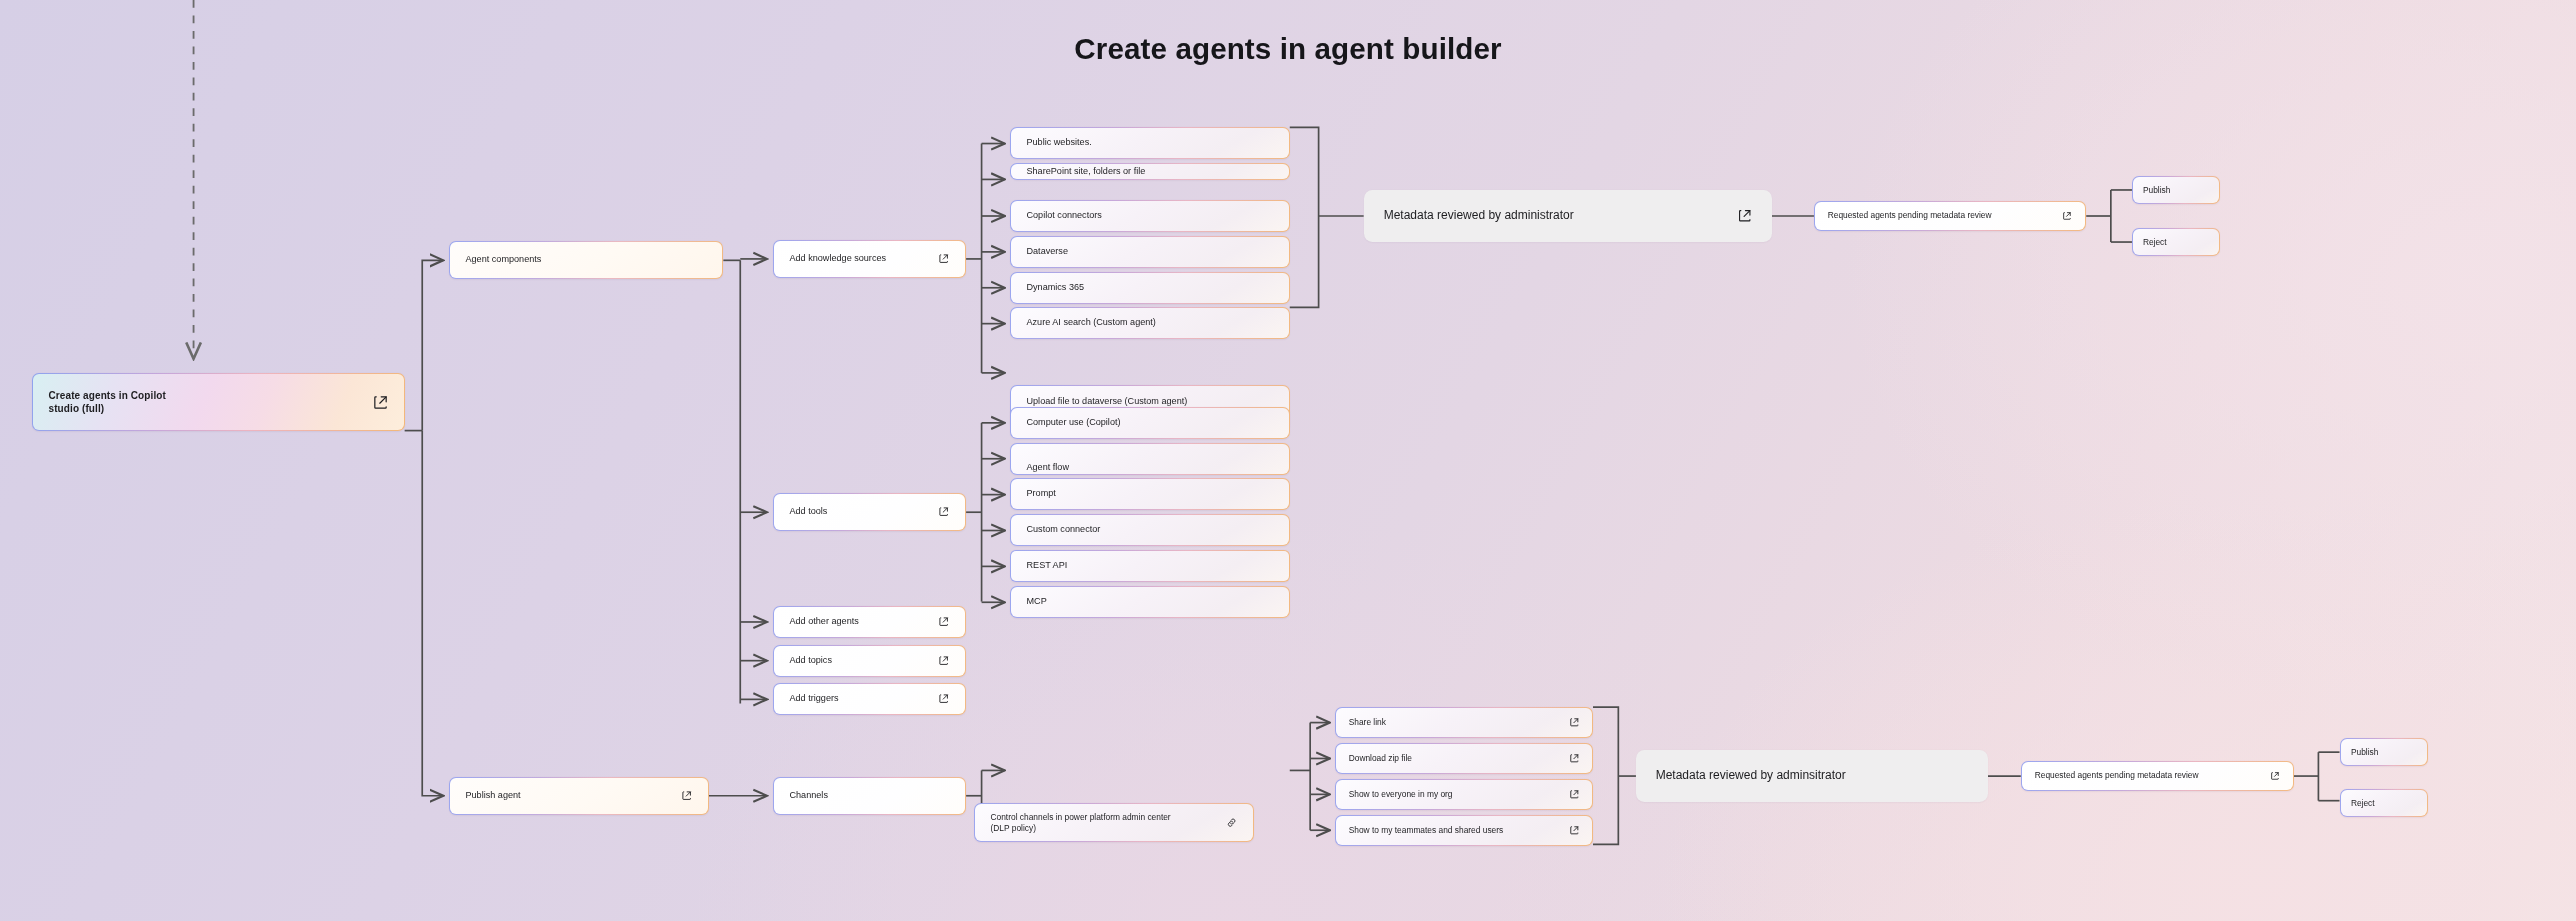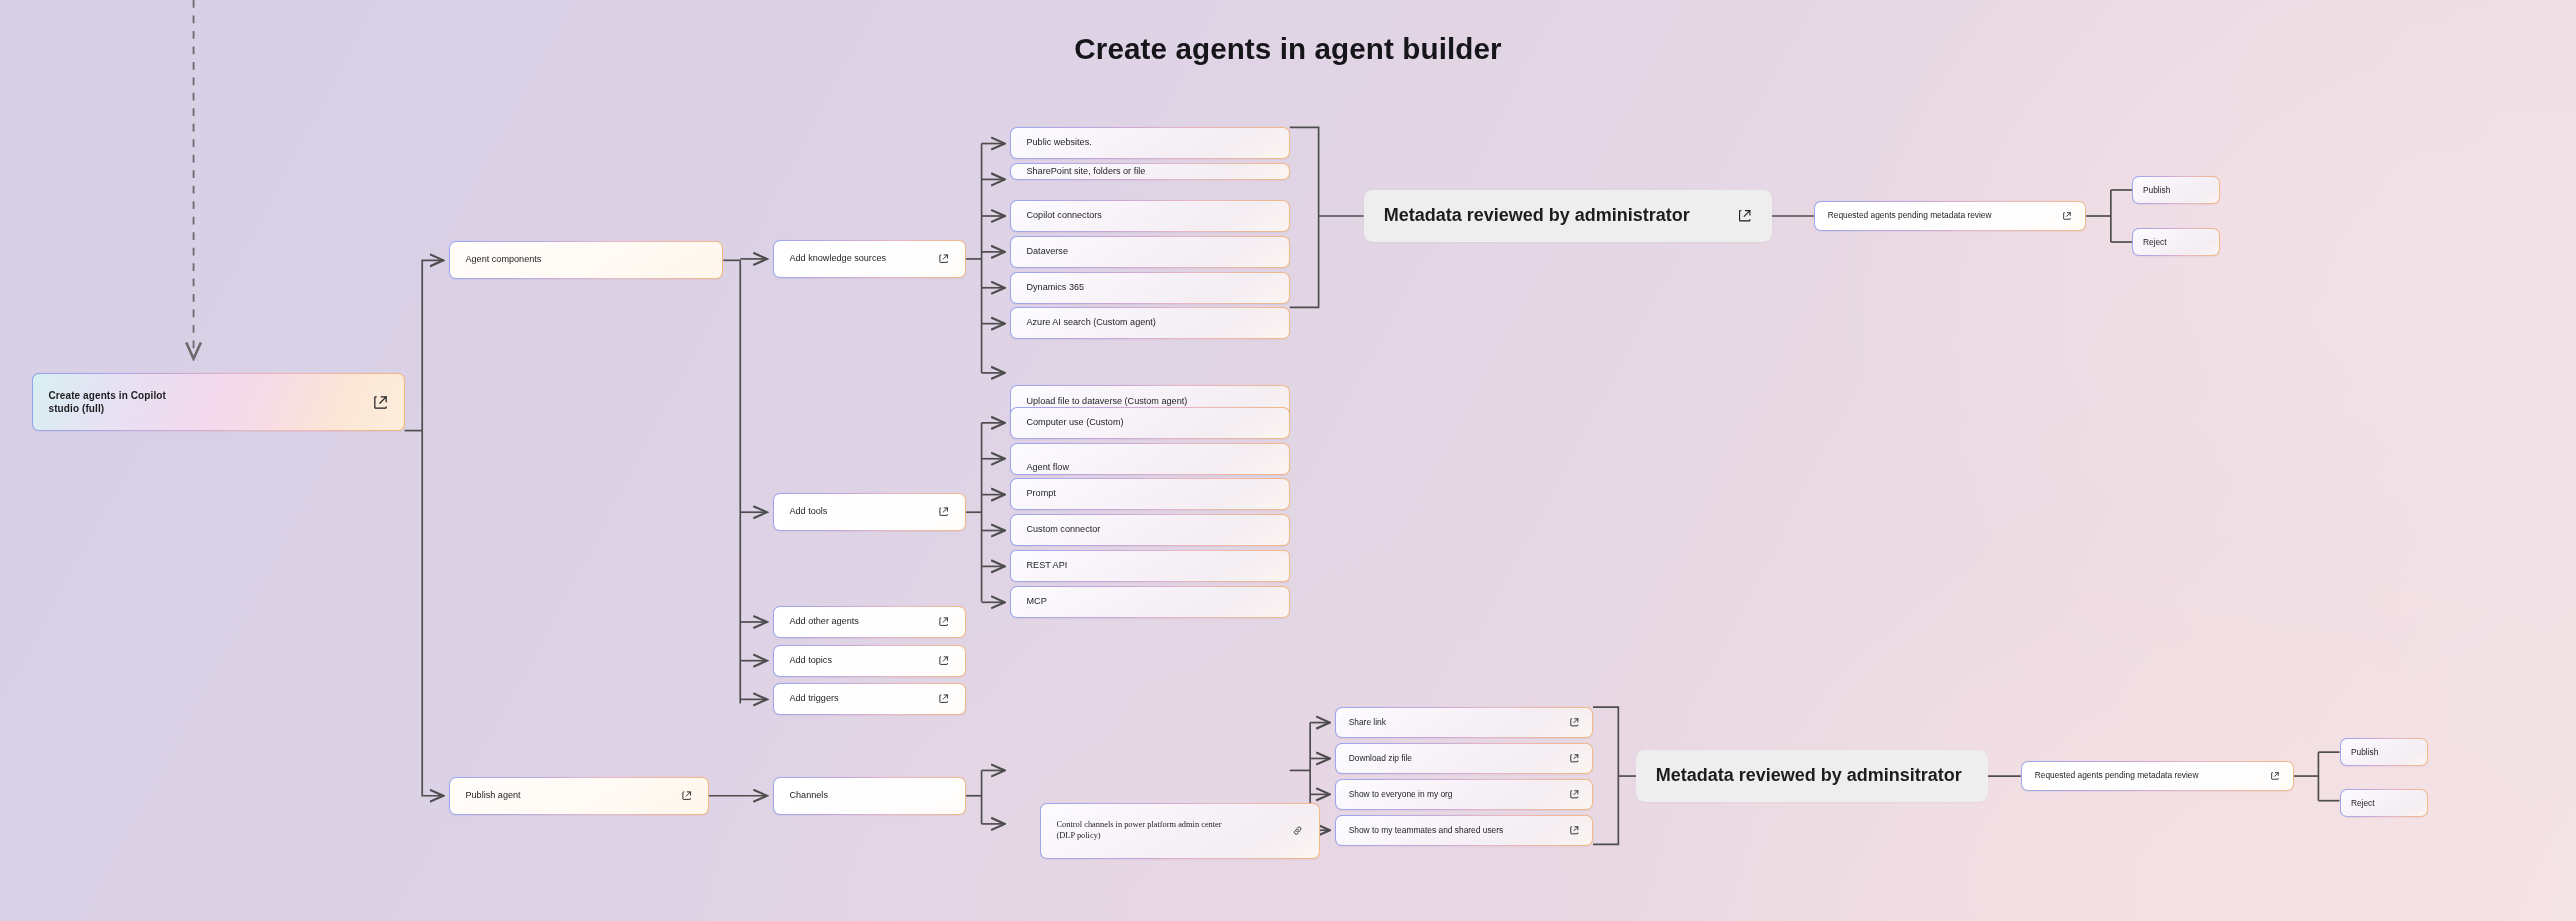--- a/index.html
+++ b/index.html
@@ -55,21 +55,21 @@
       linear-gradient(112deg,#d8f0f2 0%, #e6e2f3 22%, #f2d9ee 46%, #f6dce6 62%, #fbe6d6 82%, #fdeedc 100%),
       linear-gradient(100deg,#8fa3ee 0%, #c6a6da 34%, #eeb4bf 60%, #f3b879 100%);
   }
   .plain{
     background:#efeeef;
     border-radius:8.4px;
     box-shadow:0 0.7px 1.4px rgba(80,60,100,.05);
   }
 
   .t-root{font-size:10px;font-weight:600;letter-spacing:0.1px;gap:20px;}
-  .t-md{font-size:18px;font-weight:700;justify-content:flex-end;}
+  .t-md{font-size:12px;font-weight:400;justify-content:flex-end;}
   .t-sm{font-size:9.1px;font-weight:400;}
   .t-xs{font-size:8.4px;font-weight:400;}
 
   #page-title{
     position:absolute;left:0;top:32px;width:2576px;text-align:center;
     font-size:29.6px;font-weight:600;color:#16161a;letter-spacing:0.1px;
     z-index:5;
   }
   .node .ic svg{display:block;}
 </style>
@@ -248,21 +248,21 @@
   </div>
   <div class="node card t-sm" style="left:1010px;top:307px;width:280px;height:32px;">
     <span class="lbl">Azure AI search (Custom agent)</span>
   </div>
   <div class="node card t-sm" style="left:1010px;top:344px;width:280px;height:46px;margin-top:41px;">
     <span class="lbl">Upload file to dataverse (Custom agent)
 Sync SharePoint files and folders</span>
   </div>
 
   <div class="node card t-sm" style="left:1010px;top:407px;width:280px;height:32px;">
-    <span class="lbl">Computer use (Custom)</span>
+    <span class="lbl">Computer use (Copilot)</span>
   </div>
   <div class="node card t-sm" style="left:1010px;top:443px;width:280px;height:32px;align-items:flex-end;">
     <span class="lbl">Agent flow</span>
   </div>
   <div class="node card t-sm" style="left:1010px;top:478px;width:280px;height:32px;">
     <span class="lbl">Prompt</span>
   </div>
   <div class="node card t-sm" style="left:1010px;top:514px;width:280px;height:32px;">
     <span class="lbl">Custom connector</span>
   </div>
@@ -311,21 +311,21 @@
           <path d="M20 4l-9 9"></path>
       </svg>
     </span>
   </div>
 
   <div class="node card white t-sm" style="left:773px;top:777px;width:193px;height:38px;">
     <span class="lbl">Channels</span>
   </div>
 
 
-  <div class="node card t-xs" style="left:1040px;top:803px;width:280px;height:56px;font-family:Liberation Serif, serif;">
+  <div class="node card t-xs" style="left:974px;top:803px;width:280px;height:39px;">
     <span class="lbl">Control channels in power platform admin center
 (DLP policy)</span>
     <span class="ic">
       <svg width="11.3" height="11.3" viewBox="0 0 24 24" fill="none" stroke="#1d1d20" stroke-width="1.8" stroke-linecap="round" stroke-linejoin="round">
         <path d="M9.5 13.5a4 4 0 0 0 5.7.3l2.6-2.6a4 4 0 0 0-5.7-5.7l-1.2 1.2"></path>
         <path d="M14.5 10.5a4 4 0 0 0-5.7-.3l-2.6 2.6a4 4 0 0 0 5.7 5.7l1.2-1.2"></path>
       </svg>
     </span>
   </div>
 

